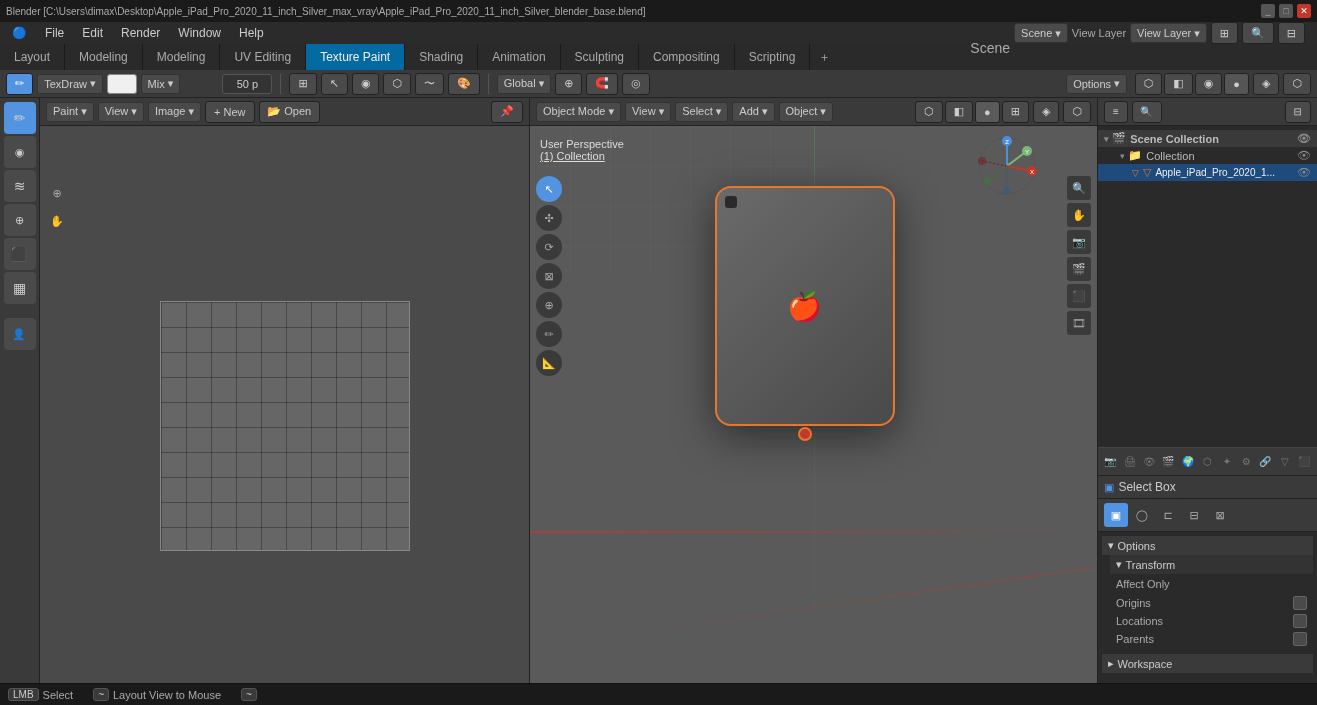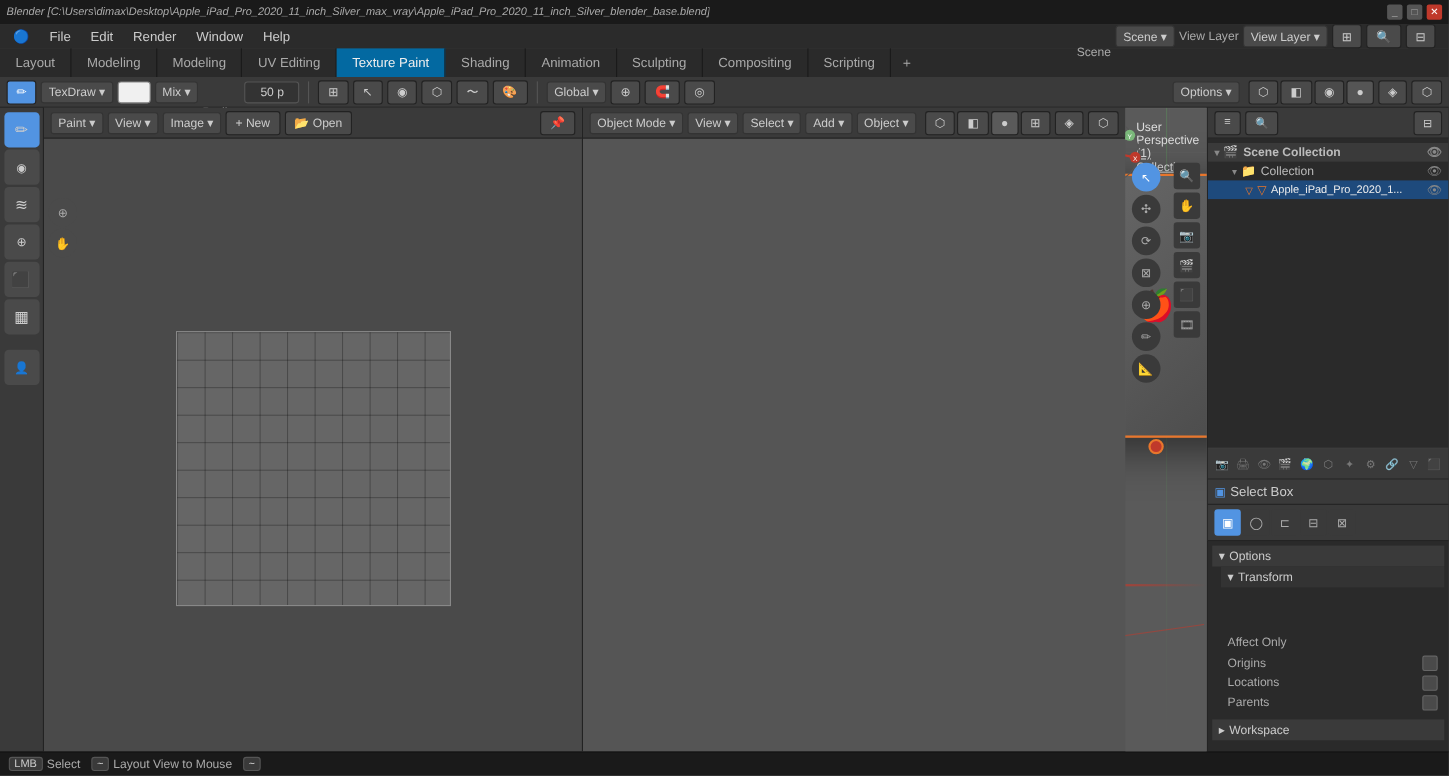--- a/index.html
+++ b/index.html
@@ -153,21 +153,21 @@
         linear-gradient(rgba(0,0,0,0.3) 1px, transparent 1px),
         linear-gradient(90deg, rgba(0,0,0,0.3) 1px, transparent 1px);
       background-size: 25px 25px;
     }
 
     
     #viewport-3d {
       flex: 1;
       background: #555;
       display: flex;
-      flex-direction: row;
+      flex-direction: column;
       position: relative;
     }
     #viewport-header {
       height: 28px;
       background: #3a3a3a;
       display: flex;
       align-items: center;
       padding: 0 6px;
       gap: 4px;
       border-bottom: 1px solid #222;
@@ -321,21 +321,21 @@
 
     
     #statusbar {
       height: 22px;
       background: #1a1a1a;
       display: flex;
       align-items: center;
       padding: 0 8px;
       font-size: 11px;
       color: #aaa;
-      gap: 10px;
+      gap: 20px;
       border-top: 1px solid #111;
     }
     .status-item { display: flex; align-items: center; gap: 4px; }
     .status-key {
       background: #3a3a3a;
       border: 1px solid #555;
       border-radius: 3px;
       padding: 0 4px;
       font-size: 10px;
       color: #ccc;
@@ -396,38 +396,38 @@
       cursor: pointer;
       color: #777;
       font-size: 10px;
     }
     .prop-icon-btn.active { color: #5294e2; }
   </style>
 </head>
 <body>
 
 <div id="titlebar">
-  <span style="font-size:10px; white-space:nowrap; overflow:hidden; text-overflow:ellipsis; max-width:700px;font-style:italic;">Blender [C:\Users\dimax\Desktop\Apple_iPad_Pro_2020_11_inch_Silver_max_vray\Apple_iPad_Pro_2020_11_inch_Silver_blender_base.blend]</span>
+  <span style="font-size:10px; white-space:nowrap; overflow:hidden; text-overflow:ellipsis; max-width:700px;">Blender [C:\Users\dimax\Desktop\Apple_iPad_Pro_2020_11_inch_Silver_max_vray\Apple_iPad_Pro_2020_11_inch_Silver_blender_base.blend]</span>
   <div class="win-controls">
     <div class="win-btn minimize">_</div>
     <div class="win-btn maximize">□</div>
     <div class="win-btn close">✕</div>
   </div>
 </div>
 
 <div id="menubar">
   <div class="menu-item" style="color:#e8762c; font-weight:bold;">🔵</div>
   <div class="menu-item">File</div>
   <div class="menu-item">Edit</div>
   <div class="menu-item">Render</div>
   <div class="menu-item">Window</div>
   <div class="menu-item">Help</div>
   <div style="flex:1"></div>
   <div style="display:flex; align-items:center; gap:4px; padding-right:8px;">
-    <span style="color:#aaa; font-size:11px;margin-top:30px;">Scene</span>
+    <span style="color:#aaa; font-size:14px;margin-top:30px;">Scene</span>
     <div class="hdr-dropdown">Scene ▾</div>
     <span style="color:#aaa; font-size:11px;">View Layer</span>
     <div class="hdr-dropdown">View Layer ▾</div>
     <div class="tb-btn">⊞</div>
     <div class="tb-btn">🔍</div>
     <div class="tb-btn">⊟</div>
   </div>
 </div>
 
 <div id="workspace-tabs">
@@ -680,21 +680,21 @@
           <span>▾</span>
           <span>Options</span>
         </div>
 
         <div class="prop-section" style="margin-left:8px;">
           <div class="prop-section-header" style="background:#333;">
             <span>▾</span>
             <span>Transform</span>
           </div>
 
-          <div style="padding:4px 6px; font-size:11px; color:#aaa;margin-top:40px;">
+          <div style="padding:4px 6px; font-size:11px; color:#aaa;">
             <span>Affect Only</span>
           </div>
 
           <div class="prop-row">
             <span class="prop-label">Origins</span>
             <div class="prop-check"></div>
           </div>
 
           <div class="prop-row">
             <span class="prop-label">Locations</span>

